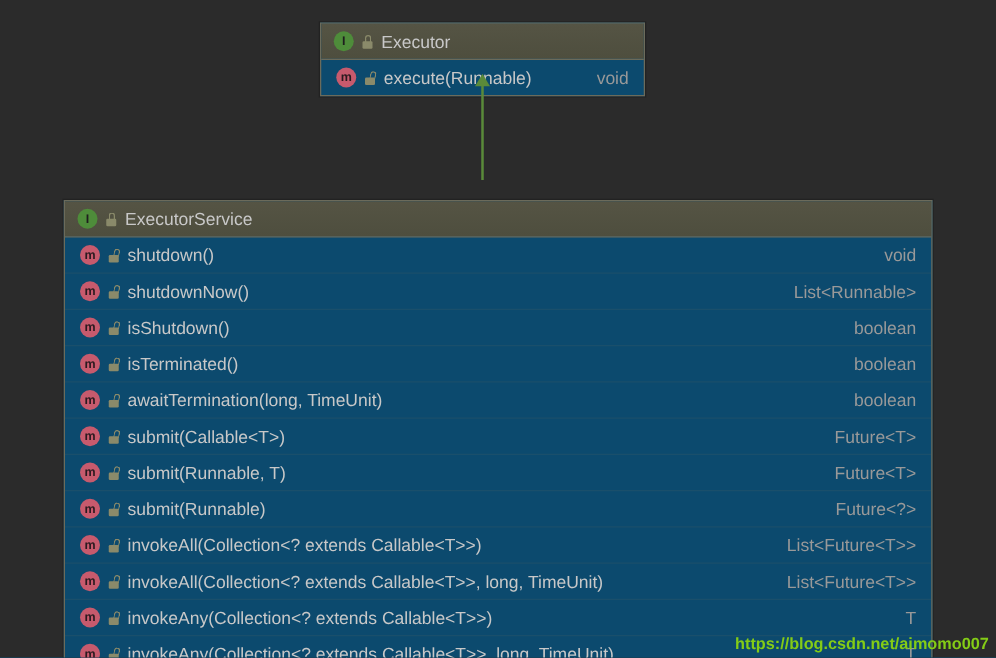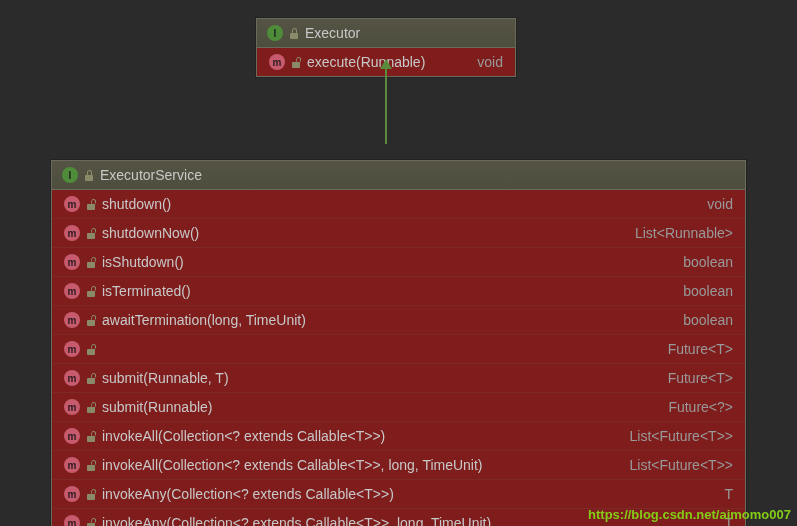--- a/index.html
+++ b/index.html
@@ -8,21 +8,21 @@
     font-family: "Segoe UI", Arial, sans-serif;
     font-size: 14px;
     color: #bbbbbb;
     width: 797px;
     height: 526px;
     position: relative;
     overflow: hidden;
   }
   .uml-box {
     border: 1px solid #6b6b5b;
-    background: #7f1d1d;
+    background: #0c4a6e;
     position: absolute;
     box-shadow: 0 0 0 1px rgba(0,0,0,0.2);
   }
   .uml-header {
     background: linear-gradient(#555444, #4e4e3e);
     border-bottom: 1px solid #6b6b5b;
     padding: 6px 10px;
     display: flex;
     align-items: center;
     gap: 6px;
@@ -146,20 +146,21 @@
       <div class="uml-row">
         <span class="icon-m"></span>
         <span class="lock open"></span>
         <span class="sig">awaitTermination(long, TimeUnit)</span>
         <span class="spacer"></span>
         <span class="ret">boolean</span>
       </div>
       <div class="uml-row">
         <span class="icon-m"></span>
         <span class="lock open"></span>
+        <span class="sig">submit(Callable&lt;T&gt;)</span>
         <span class="spacer"></span>
         <span class="ret">Future&lt;T&gt;</span>
       </div>
       <div class="uml-row">
         <span class="icon-m"></span>
         <span class="lock open"></span>
         <span class="sig">submit(Runnable, T)</span>
         <span class="spacer"></span>
         <span class="ret">Future&lt;T&gt;</span>
       </div>

